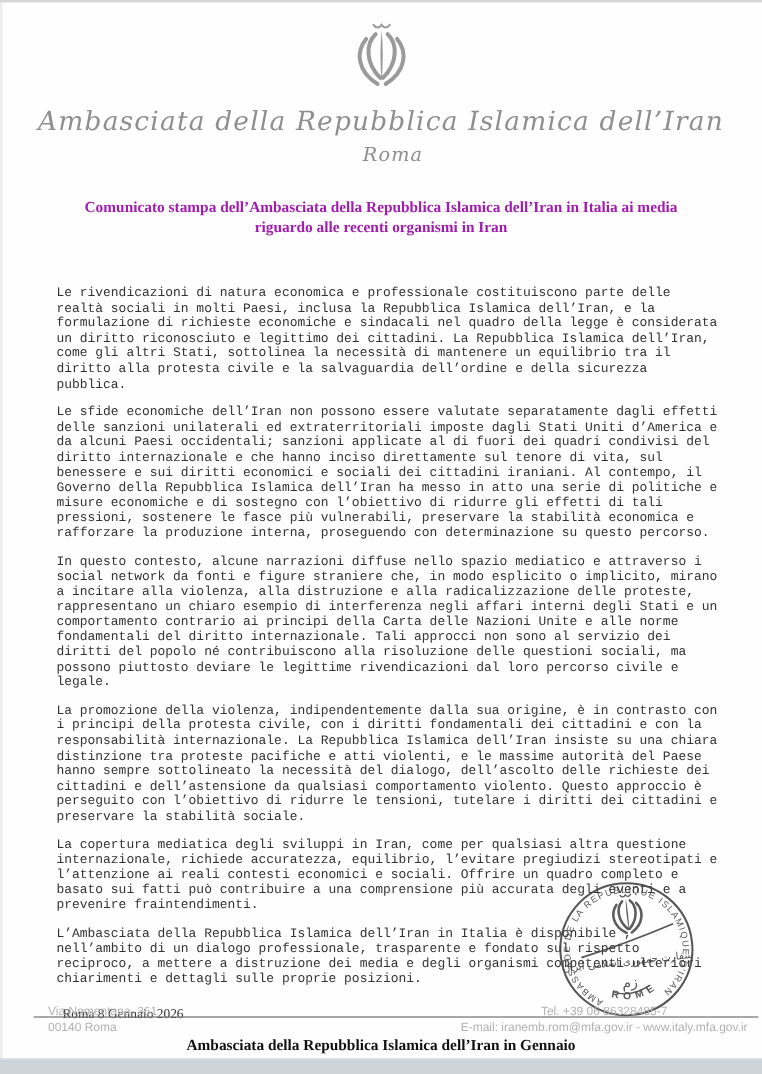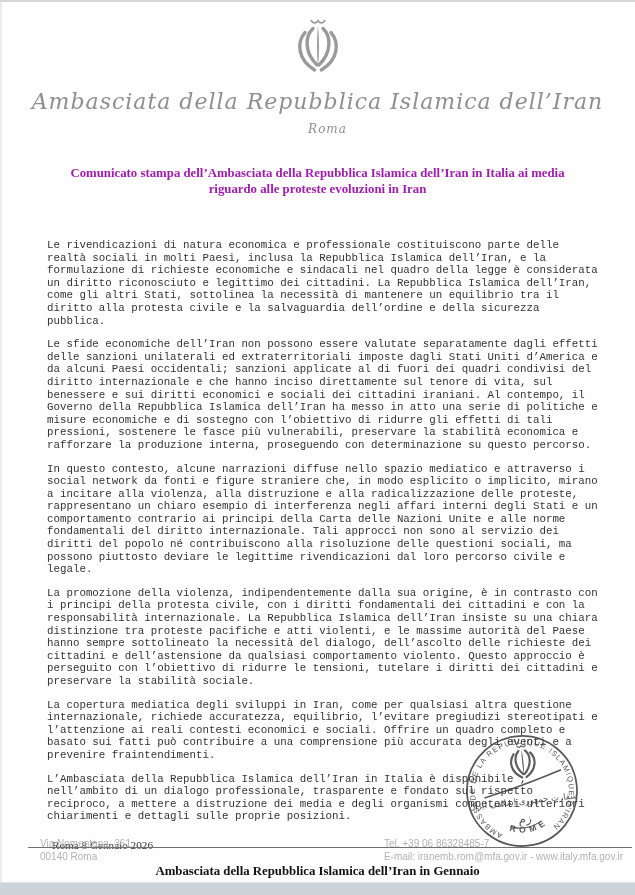--- a/index.html
+++ b/index.html
@@ -10,21 +10,21 @@
     border-top:2px solid #d6d6d6;box-sizing:border-box;
   }
   .page::before{content:"";position:absolute;left:0;top:0;bottom:0;width:2px;background:#ececec;}
   
   .emblem{display:block;margin:14px auto 0;width:56px;height:62px;color:#9a9a9a;}
   .script-line{
     text-align:center;font-family:"DejaVu Serif", serif;font-style:italic;
     color:#8f8f8f;letter-spacing:1px;
   }
   .script-main{margin-top:11px;font-size:22px;line-height:26px;}
-  .script-city{margin-top:3px;font-size:12px;line-height:22px;margin-left:20px;}
+  .script-city{margin-top:3px;font-size:16px;line-height:22px;margin-left:20px;}
   
   .doc-title{
     margin:25px auto 0;width:560px;text-align:center;
     font-weight:bold;font-size:12.8px;line-height:16px;color:#a21caf;
   }
   
   .doc-body{
     margin:42px 0 0 47px;width:551px;
     font-size:10.8px;line-height:12.6px;color:#333;font-family:Liberation Mono, monospace;
   }
@@ -39,21 +39,21 @@
     position:absolute;left:462px;top:729px;width:120px;height:120px;
     transform:rotate(-6deg);opacity:.88;
   }
   
   .divider{position:absolute;left:28px;top:845px;width:604px;height:0;border-top:1.3px solid #6f6f6f;}
   .footer{
     position:absolute;top:835px;left:40px;right:12px;
     font-family:"Liberation Sans", sans-serif;font-size:10px;line-height:13px;color:#b2b2b2;
     display:flex;justify-content:space-between;
   }
-  .footer .right{text-align:left;}
+  .footer .right{text-align:center;}
   .bottom-strip{
     position:absolute;left:0;right:0;bottom:0;height:12px;
     background:#ccd4d9;border-top:1px solid #dde3e7;
   }
 </style>
 </head>
 <body>
 
 <div class="page">
 
@@ -71,21 +71,21 @@
   </svg>
 
   <svg class="emblem" viewBox="0 0 100 110">
     <use href="#iran-emblem"></use>
   </svg>
   <div class="script-line script-main">Ambasciata della Repubblica Islamica dell’Iran</div>
   <div class="script-line script-city">Roma</div>
 
   <div class="doc-title">
     <div>Comunicato stampa dell’Ambasciata della Repubblica Islamica dell’Iran in Italia ai media</div>
-    <div>riguardo alle proteste evoluzioni  in Iran</div>
+    <div>riguardo alle recenti organismi  in Iran</div>
   </div>
 
   <div class="doc-body">
     <p>Le rivendicazioni di natura economica e professionale costituiscono parte delle realtà sociali in molti Paesi, inclusa la Repubblica Islamica dell’Iran, e la formulazione di richieste economiche e sindacali nel quadro della legge è considerata un diritto riconosciuto e legittimo dei cittadini. La Repubblica Islamica dell’Iran, come gli altri Stati, sottolinea la necessità di mantenere un equilibrio tra il diritto alla protesta civile e la salvaguardia dell’ordine e della sicurezza pubblica.</p>
     <p>Le sfide economiche dell’Iran non possono essere valutate separatamente dagli effetti delle sanzioni unilaterali ed extraterritoriali imposte dagli Stati Uniti d’America e da alcuni Paesi occidentali; sanzioni applicate al di fuori dei quadri condivisi del diritto internazionale e che hanno inciso direttamente sul tenore di vita, sul benessere e sui diritti economici e sociali dei cittadini iraniani. Al contempo, il Governo della Repubblica Islamica dell’Iran ha messo in atto una serie di politiche e misure economiche e di sostegno con l’obiettivo di ridurre gli effetti di tali pressioni, sostenere le fasce più vulnerabili, preservare la stabilità economica e rafforzare la produzione interna, proseguendo con determinazione su questo percorso.</p>
     <p>In questo contesto, alcune narrazioni diffuse nello spazio mediatico e attraverso i social network da fonti e figure straniere che, in modo esplicito o implicito, mirano a incitare alla violenza, alla distruzione e alla radicalizzazione delle proteste, rappresentano un chiaro esempio di interferenza negli affari interni degli Stati e un comportamento contrario ai principi della Carta delle Nazioni Unite e alle norme fondamentali del diritto internazionale. Tali approcci non sono al servizio dei diritti del popolo né contribuiscono alla risoluzione delle questioni sociali, ma possono piuttosto deviare le legittime rivendicazioni dal loro percorso civile e legale.</p>
     <p>La promozione della violenza, indipendentemente dalla sua origine, è in contrasto con i principi della protesta civile, con i diritti fondamentali dei cittadini e con la responsabilità internazionale. La Repubblica Islamica dell’Iran insiste su una chiara distinzione tra proteste pacifiche e atti violenti, e le massime autorità del Paese hanno sempre sottolineato la necessità del dialogo, dell’ascolto delle richieste dei cittadini e dell’astensione da qualsiasi comportamento violento. Questo approccio è perseguito con l’obiettivo di ridurre le tensioni, tutelare i diritti dei cittadini e preservare la stabilità sociale.</p>
     <p>La copertura mediatica degli sviluppi in Iran, come per qualsiasi altra questione internazionale, richiede accuratezza, equilibrio, l’evitare pregiudizi stereotipati e l’attenzione ai reali contesti economici e sociali. Offrire un quadro completo e basato sui fatti può contribuire a una comprensione più accurata degli eventi e a prevenire fraintendimenti.</p>
     <p>L’Ambasciata della Repubblica Islamica dell’Iran in Italia è disponibile , nell’ambito di un dialogo professionale, trasparente e fondato sul rispetto reciproco, a mettere a distruzione dei media e degli organismi competenti ulteriori chiarimenti e dettagli sulle proprie posizioni.</p>
   </div>

